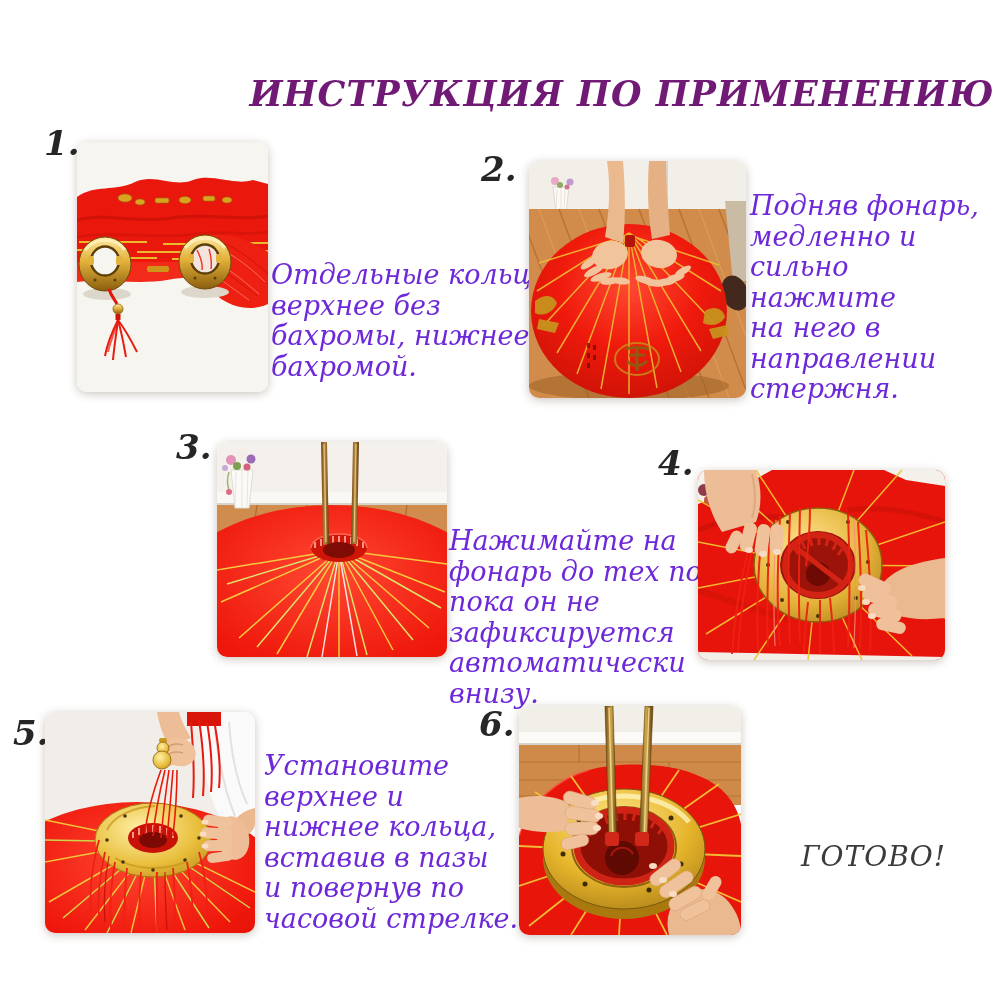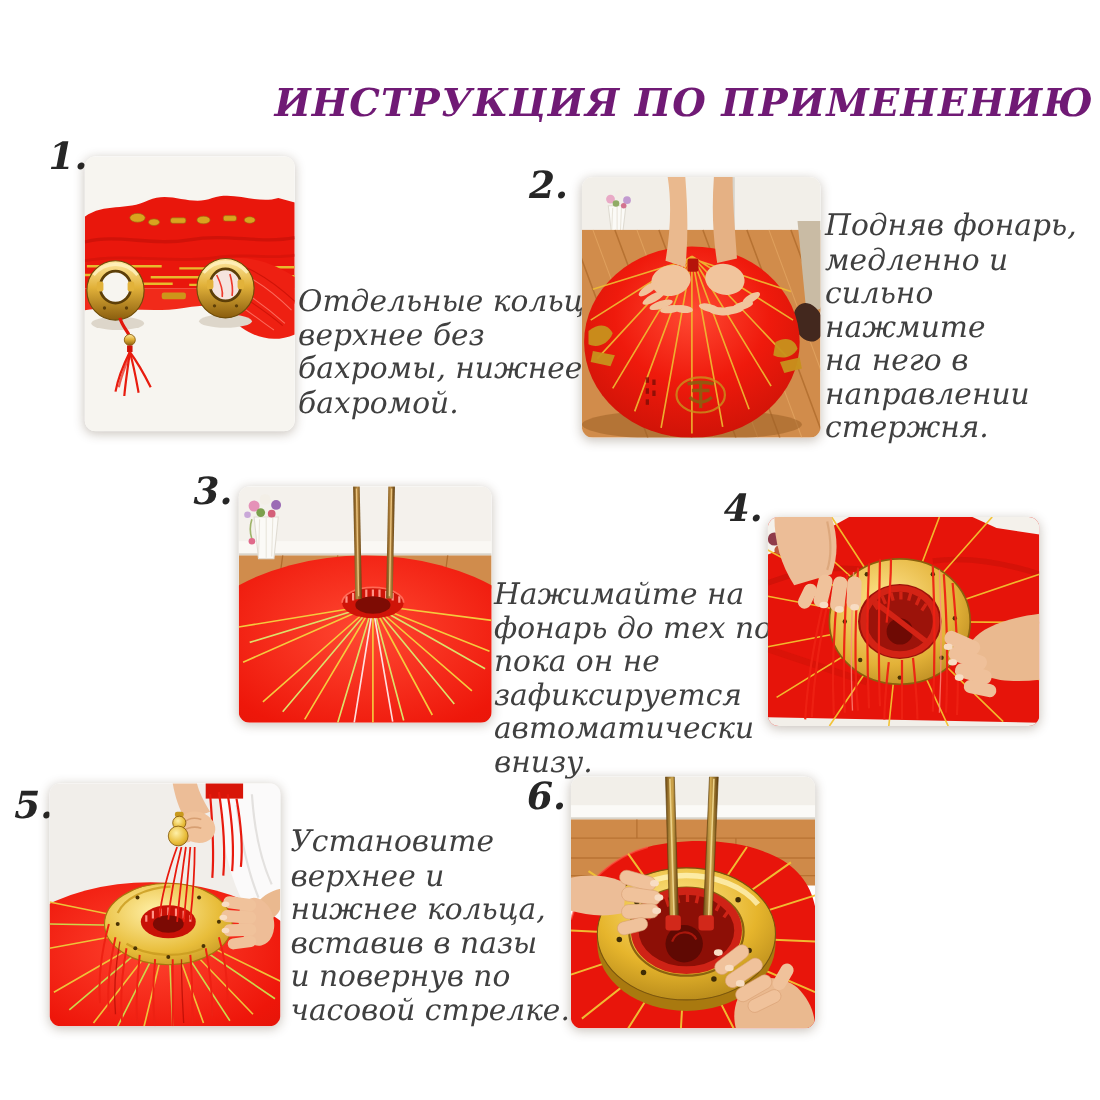--- a/index.html
+++ b/index.html
@@ -5,21 +5,21 @@
   html,body{margin:0;padding:0;background:#fff;}
   #canvas{position:relative;width:1000px;height:1000px;background:#ffffff;overflow:hidden;
           font-family:"DejaVu Serif","Liberation Serif",serif;}
   .title{position:absolute;top:50px;left:622px;transform:translateX(-50%);
          font-size:35px;font-weight:bold;font-style:italic;letter-spacing:1px;
          color:#701a75;white-space:nowrap;}
   .num{position:absolute;font-size:34px;line-height:1;font-weight:bold;font-style:italic;color:#262626;}
   .n1{left:44px;top:126px}.n2{left:481px;top:152px}.n3{left:176px;top:430px}
   .n4{left:658px;top:446px}.n5{left:13px;top:716px}.n6{left:479px;top:707px}
   .caption{position:absolute;font-style:italic;font-size:27px;line-height:30.5px;
-           color:#404040;white-space:pre-line;}
+           color:#6d28d9;white-space:pre-line;}
   .c1{left:271px;top:233px;width:290px}
   .c2{left:750px;top:164px;width:250px}
   .c3{left:449px;top:499px;width:290px}
   .c5{left:264px;top:724px;width:270px}
   .done{position:absolute;left:801px;top:812px;font-style:italic;font-size:28px;
         letter-spacing:1px;color:#3b3b3b;}
   .photo{position:absolute;margin:0;border-radius:10px;overflow:hidden;
          box-shadow:0 2px 10px rgba(70,45,20,.28);background:#fff;}
   .photo svg{display:block;}
   .p1{left:77px;top:142px;width:191px;height:250px}
@@ -58,20 +58,21 @@
 пока он не
 зафиксируется
 автоматически
 внизу.</p>
   <p class="caption c5">Установите
 верхнее и
 нижнее кольца,
 вставив в пазы
 и повернув по
 часовой стрелке.</p>
+  <p class="done">ГОТОВО!</p>
 
   <figure class="photo p1">
     <svg viewBox="0 0 191 250" width="191" height="250">
       <defs>
         <linearGradient id="g1gold" x1="0" y1="0" x2="0" y2="1">
           <stop offset="0" stop-color="#ffe9a2"></stop>
             <stop offset=".45" stop-color="#e2b23a"></stop>
             <stop offset="1" stop-color="#8a5d0e"></stop>
         </linearGradient>
       </defs>

